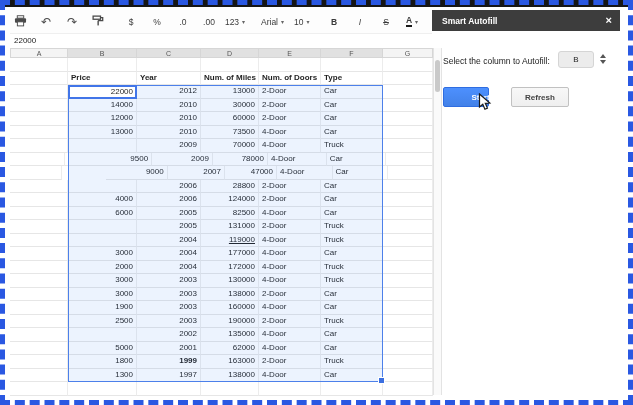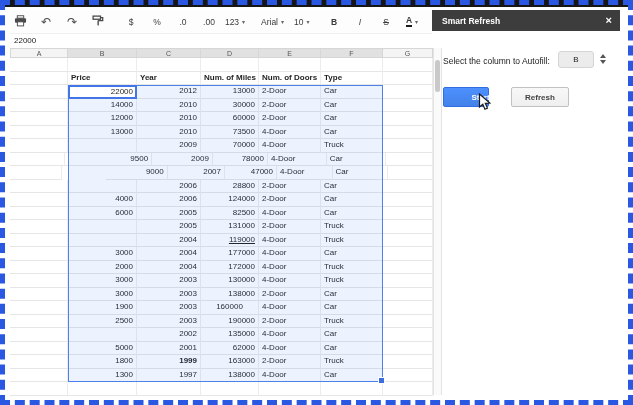--- a/index.html
+++ b/index.html
@@ -315,21 +315,21 @@
         <div class="g-cell num" style="width: 64px;">2003</div>
         <div class="g-cell num" style="width: 58px;">138000</div>
         <div class="g-cell" style="width: 62px;">2-Door</div>
         <div class="g-cell" style="width: 62px;">Car</div>
         <div class="g-cell" style="width: 50px;"></div>
       </div>
       <div class="g-row">
         <div class="g-cell" style="width: 58px;"></div>
         <div class="g-cell num" style="width: 69px;">1900</div>
         <div class="g-cell num" style="width: 64px;">2003</div>
-        <div class="g-cell num" style="width: 58px; text-align: center;">160000</div>
+        <div class="g-cell num" style="width: 58px;">160000</div>
         <div class="g-cell" style="width: 62px;">4-Door</div>
         <div class="g-cell" style="width: 62px;">Car</div>
         <div class="g-cell" style="width: 50px;"></div>
       </div>
       <div class="g-row">
         <div class="g-cell" style="width: 58px;"></div>
         <div class="g-cell num" style="width: 69px;">2500</div>
         <div class="g-cell num" style="width: 64px;">2003</div>
         <div class="g-cell num" style="width: 58px;">190000</div>
         <div class="g-cell" style="width: 62px;">2-Door</div>
@@ -388,21 +388,21 @@
   <div class="active-cell">
     <span>22000</span>
   </div>
 </div>
 
 <div class="vscroll">
   <div class="vthumb"></div>
 </div>
 
 <div class="sb-header">
-  <span class="sb-title">Smart Refresh</span>
+  <span class="sb-title">Smart Autofill</span>
   <span class="sb-close">×</span>
 </div>
 <div class="sb-label">Select the column to Autofill:</div>
 <div class="sb-select">
   <span>B</span>
 </div>
 <div class="sb-spinner">
   <span class="spin-up"></span>
   <span class="spin-down"></span>
 </div>

